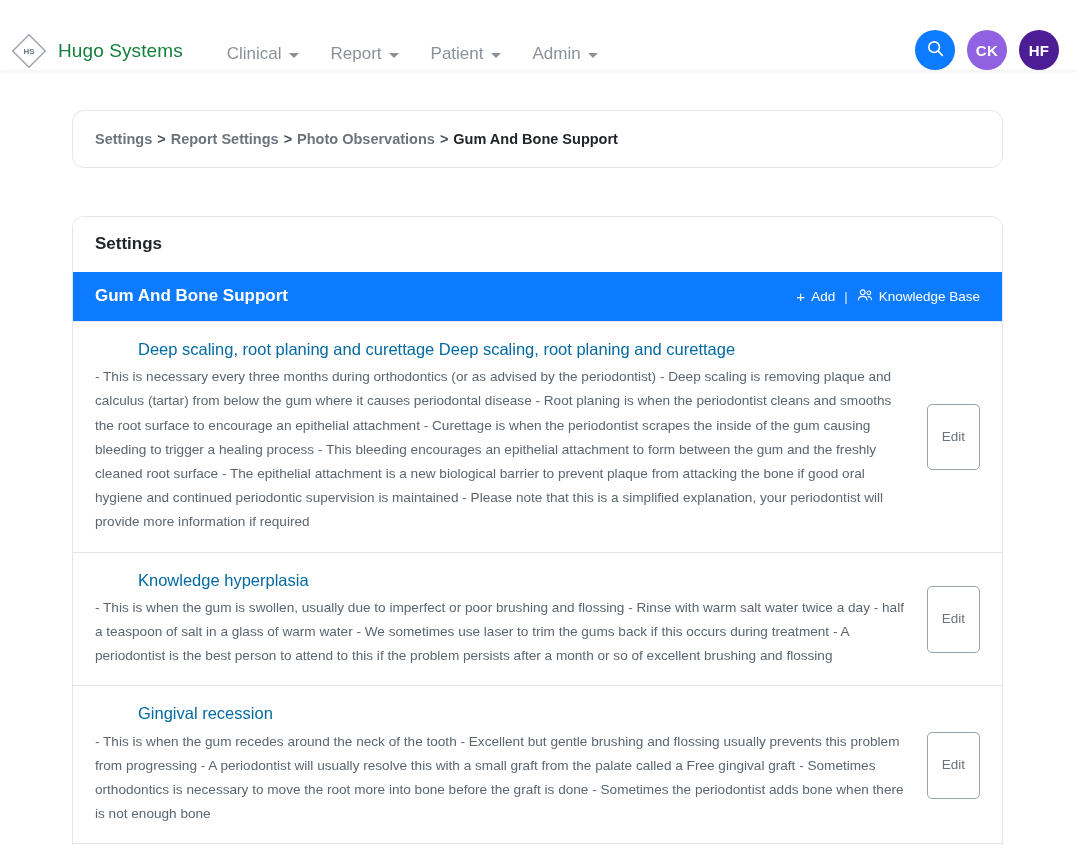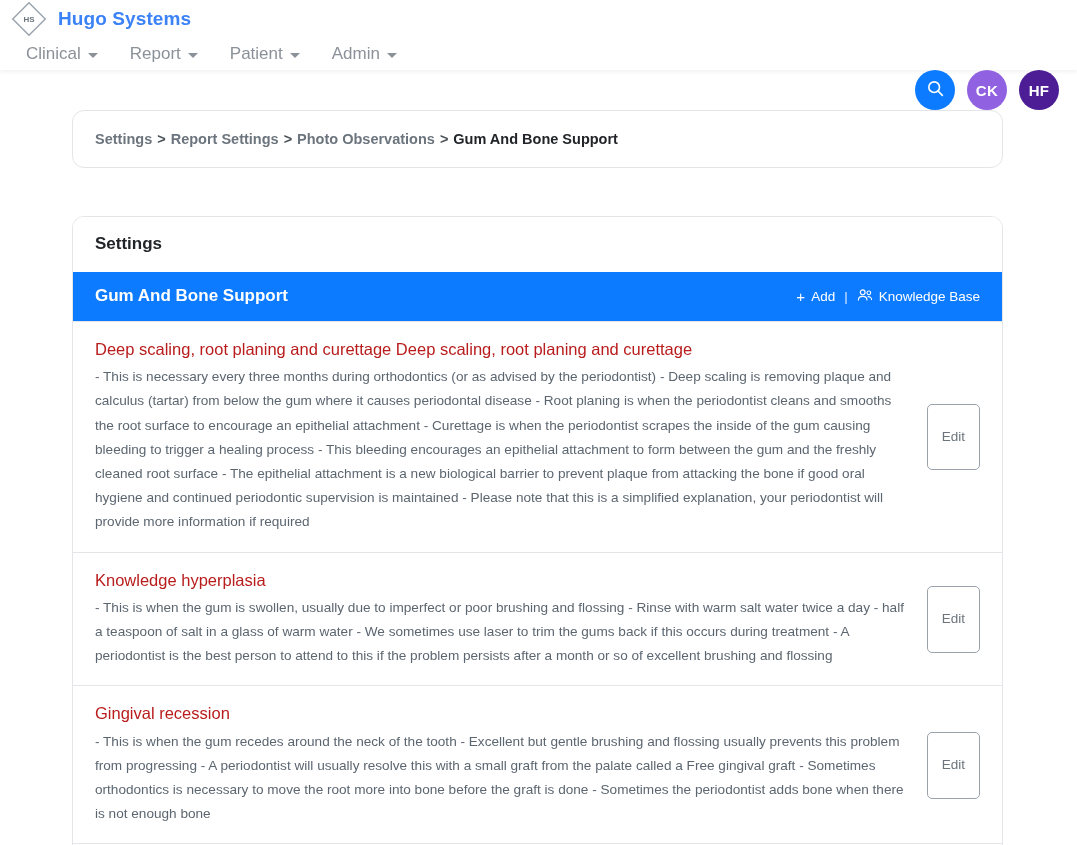--- a/index.html
+++ b/index.html
@@ -12,44 +12,43 @@
     font-family: "Liberation Sans", "DejaVu Sans", sans-serif;
     -webkit-font-smoothing: antialiased;
   }
 
   
   .navbar {
     position: relative;
     height: 70px;
     background: #ffffff;
     display: flex;
-    align-items: flex-start;
+    align-items: flex-end;
     padding: 0 18px 0 10px;
     box-shadow: 0 2px 4px rgba(0,0,0,.055);
     z-index: 5;
-    flex-direction: column;
   }
 
   .brand {
     display: flex;
     align-items: center;
     gap: 10px;
     margin-right: 28px;
     text-decoration: none;
     flex: none;
   }
   .brand-logo {
     width: 38px; height: 38px;
     display: flex; align-items: center; justify-content: center;
     flex: none;
   }
   .brand-name {
     font-size: 19px;
-    font-weight: bold;
-    color: #3b82f6;
+    font-weight: normal;
+    color: #15803d;
     letter-spacing: .1px;
     white-space: nowrap;
   }
 
   .nav-items {
     display: flex;
     align-items: center;
     gap: 0px;
     list-style: none;
   }
@@ -182,23 +181,24 @@
     display: flex;
     align-items: flex-start;
     gap: 14px;
     padding: 16px 22px 17px 22px;
     border-top: 1px solid #e3e5e8;
   }
   .obs-row:first-of-type { border-top: none; }
   .obs-text { flex: 1 1 auto; min-width: 0; }
   .obs-title {
     font-size: 16.5px;
-    color: #b91c1c;
+    color: #0369a1;
     line-height: 1.35;
     margin-bottom: 5px;
+    margin-left: 43px;
   }
   .obs-desc {
     font-size: 13.6px;
     color: #5c6670;
     line-height: 1.78;
   }
   .obs-action {
     flex: none;
     align-self: center;
     padding-top: 2px;

